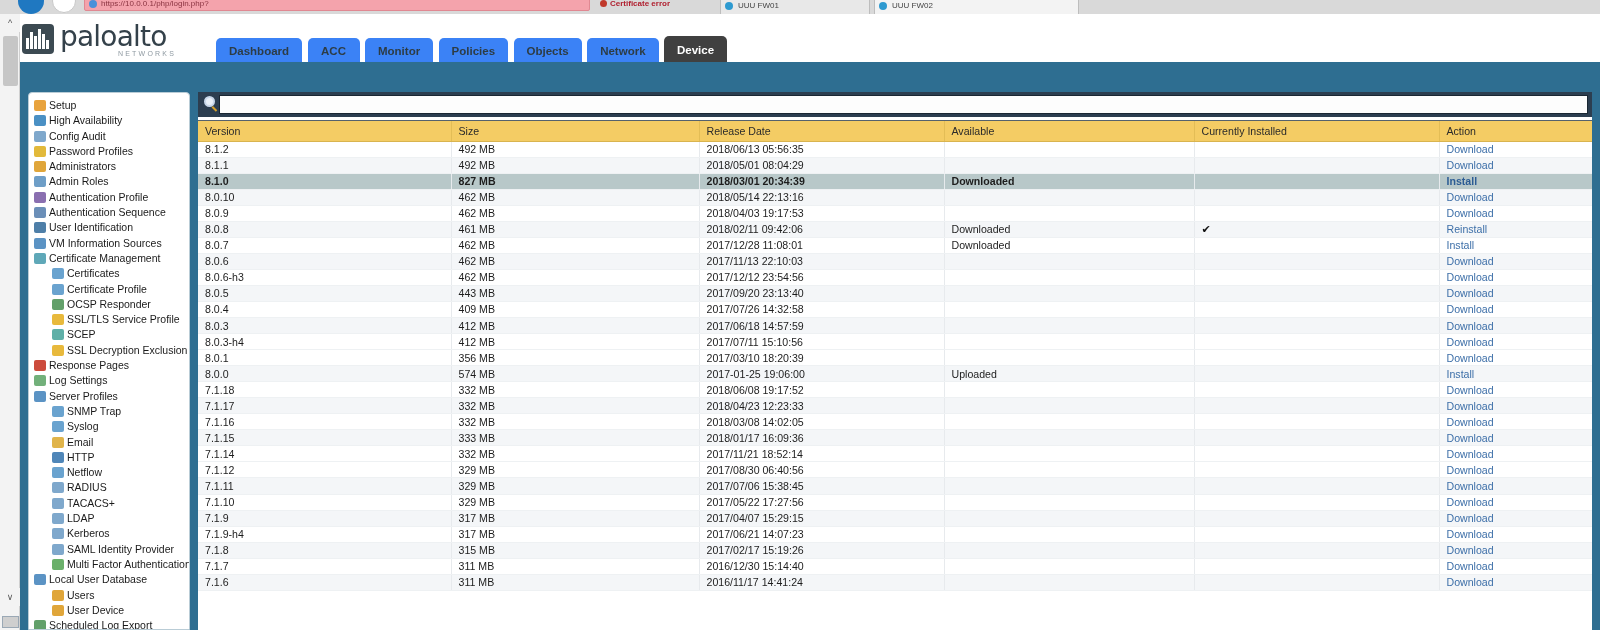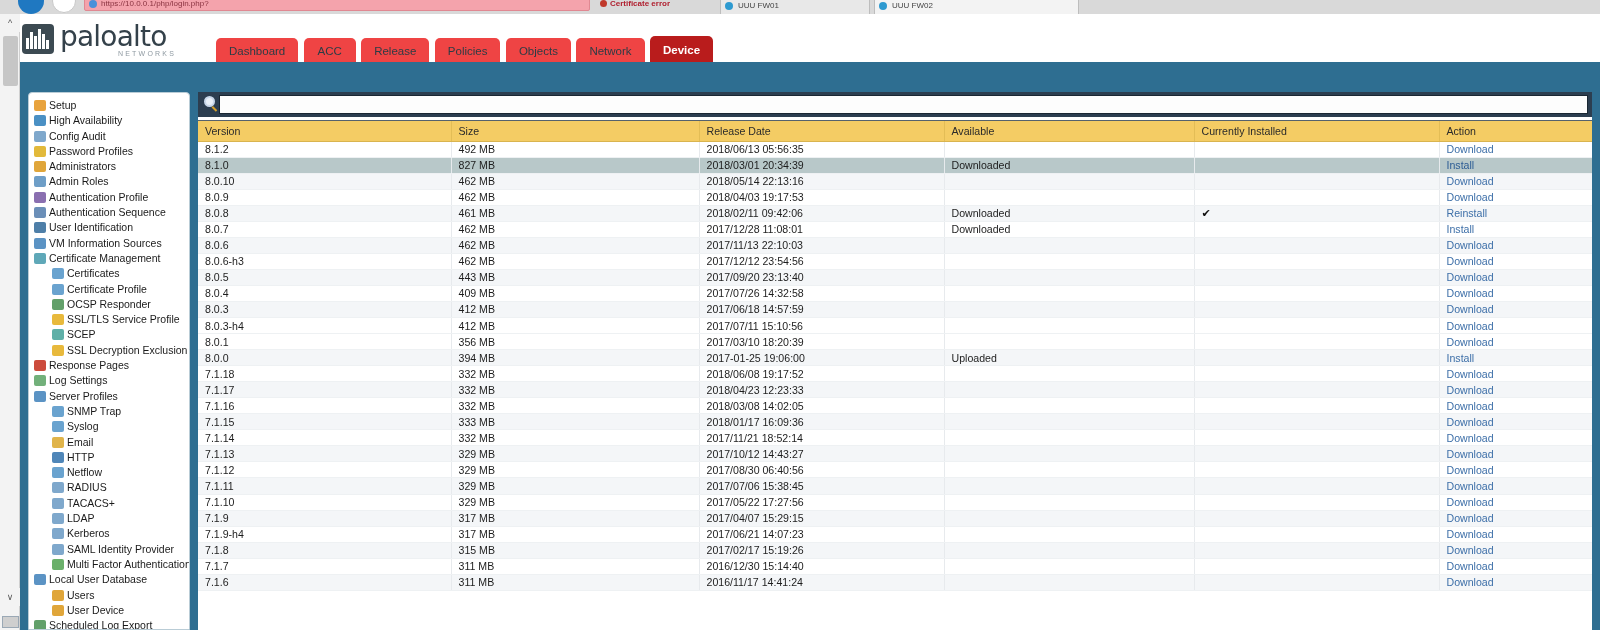--- a/index.html
+++ b/index.html
@@ -107,28 +107,29 @@
   .logo-sub {
     position: absolute; left: 96px; top: 29px;
     font-size: 7px; letter-spacing: 2.2px; color: #8f9aa2;
   }
   #tabbar {
     position: absolute; left: 196px; bottom: 0; height: 26px;
   }
   .tab {
     display: inline-block; height: 26px; min-width: 52px;
     padding: 0 13px; margin-right: 1px;
-    background: #ef4444; color: #2d3c45;
+    background: #3b82f6; color: #2d3c45;
     border-radius: 5px 5px 0 0;
     font-size: 11.5px; line-height: 26px; text-align: center;
     vertical-align: bottom; cursor: pointer;
     box-shadow: inset 0 -2px 3px -2px rgba(0,0,0,.18);
+    font-weight: bold;
   }
   .tab.active {
-    background: #b91c1c; color: #ffffff; font-weight: bold;
+    background: #404040; color: #ffffff; font-weight: bold;
     height: 28px; line-height: 28px;
     box-shadow: none;
   }
 
   
   #teal-banner {
     position: absolute; left: 0; top: 48px; width: 1580px; height: 30px;
     background: #2e6e91;
   }
   #teal-banner-inner {
@@ -220,21 +221,21 @@
     cursor: pointer;
   }
   table.grid tbody td {
     height: 16.05px; padding: 0 0 0 7px;
     border-right: 1px solid #e7eaed;
     border-bottom: 1px solid #eef1f3;
     white-space: nowrap; overflow: hidden;
   }
   tr.even td { background: #ffffff; }
   tr.odd  td { background: #f4f6f8; }
-  tr.sel  td { background: #b8c8c9; }
+  tr.sel  td { background: #b8c8c9; font-weight: bold; }
   td.action a {
     color: #3d6fa8; text-decoration: none; cursor: pointer;
   }
   tr.sel td.action a { color: #2c5c94; }
   td.center { text-align: left; padding-left: 7px; }
   .checkmark { font-size: 11px; color: #111; }
 
   
   col.c-version   { width: 253px; }
   col.c-size      { width: 248px; }
@@ -284,21 +285,21 @@
         <span style="left:16px; height:20px;"></span>
         <span style="left:20px; height:15px;"></span>
         <span style="left:24px; height:9px;"></span>
       </div>
       <div class="logo-text">paloalto</div>
       <div class="logo-sub">NETWORKS</div>
     </div>
     <div id="tabbar">
       <div class="tab">Dashboard</div>
       <div class="tab">ACC</div>
-      <div class="tab">Release</div>
+      <div class="tab">Monitor</div>
       <div class="tab">Policies</div>
       <div class="tab">Objects</div>
       <div class="tab">Network</div>
       <div class="tab active">Device</div>
     </div>
   </div>
 
   <div id="teal-banner">
     <div id="teal-banner-inner"></div>
   </div>
@@ -375,20 +376,28 @@
           </thead>
           <tbody id="table-body">
               <tr class="even">
                 <td><span>8.1.2</span></td>
                 <td><span>492 MB</span></td>
                 <td><span>2018/06/13 05:56:35</span></td>
                 <td><span></span></td>
                 <td class="center"><span class="checkmark"></span></td>
                 <td class="action"><a>Download</a></td>
               </tr>
+              <tr class="odd">
+                <td><span>8.1.1</span></td>
+                <td><span>492 MB</span></td>
+                <td><span>2018/05/01 08:04:29</span></td>
+                <td><span></span></td>
+                <td class="center"><span class="checkmark"></span></td>
+                <td class="action"><a>Download</a></td>
+              </tr>
               <tr class="sel">
                 <td><span>8.1.0</span></td>
                 <td><span>827 MB</span></td>
                 <td><span>2018/03/01 20:34:39</span></td>
                 <td><span>Downloaded</span></td>
                 <td class="center"><span class="checkmark"></span></td>
                 <td class="action"><a>Install</a></td>
               </tr>
               <tr class="odd">
                 <td><span>8.0.10</span></td>
@@ -473,21 +482,21 @@
               <tr class="even">
                 <td><span>8.0.1</span></td>
                 <td><span>356 MB</span></td>
                 <td><span>2017/03/10 18:20:39</span></td>
                 <td><span></span></td>
                 <td class="center"><span class="checkmark"></span></td>
                 <td class="action"><a>Download</a></td>
               </tr>
               <tr class="odd">
                 <td><span>8.0.0</span></td>
-                <td><span>394 MB</span></td>
+                <td><span>574 MB</span></td>
                 <td><span>2017-01-25 19:06:00</span></td>
                 <td><span>Uploaded</span></td>
                 <td class="center"><span class="checkmark"></span></td>
                 <td class="action"><a>Install</a></td>
               </tr>
               <tr class="even">
                 <td><span>7.1.18</span></td>
                 <td><span>332 MB</span></td>
                 <td><span>2018/06/08 19:17:52</span></td>
                 <td><span></span></td>
@@ -519,28 +528,20 @@
                 <td class="action"><a>Download</a></td>
               </tr>
               <tr class="even">
                 <td><span>7.1.14</span></td>
                 <td><span>332 MB</span></td>
                 <td><span>2017/11/21 18:52:14</span></td>
                 <td><span></span></td>
                 <td class="center"><span class="checkmark"></span></td>
                 <td class="action"><a>Download</a></td>
               </tr>
-              <tr class="odd">
-                <td><span>7.1.13</span></td>
-                <td><span>329 MB</span></td>
-                <td><span>2017/10/12 14:43:27</span></td>
-                <td><span></span></td>
-                <td class="center"><span class="checkmark"></span></td>
-                <td class="action"><a>Download</a></td>
-              </tr>
               <tr class="even">
                 <td><span>7.1.12</span></td>
                 <td><span>329 MB</span></td>
                 <td><span>2017/08/30 06:40:56</span></td>
                 <td><span></span></td>
                 <td class="center"><span class="checkmark"></span></td>
                 <td class="action"><a>Download</a></td>
               </tr>
               <tr class="odd">
                 <td><span>7.1.11</span></td>

